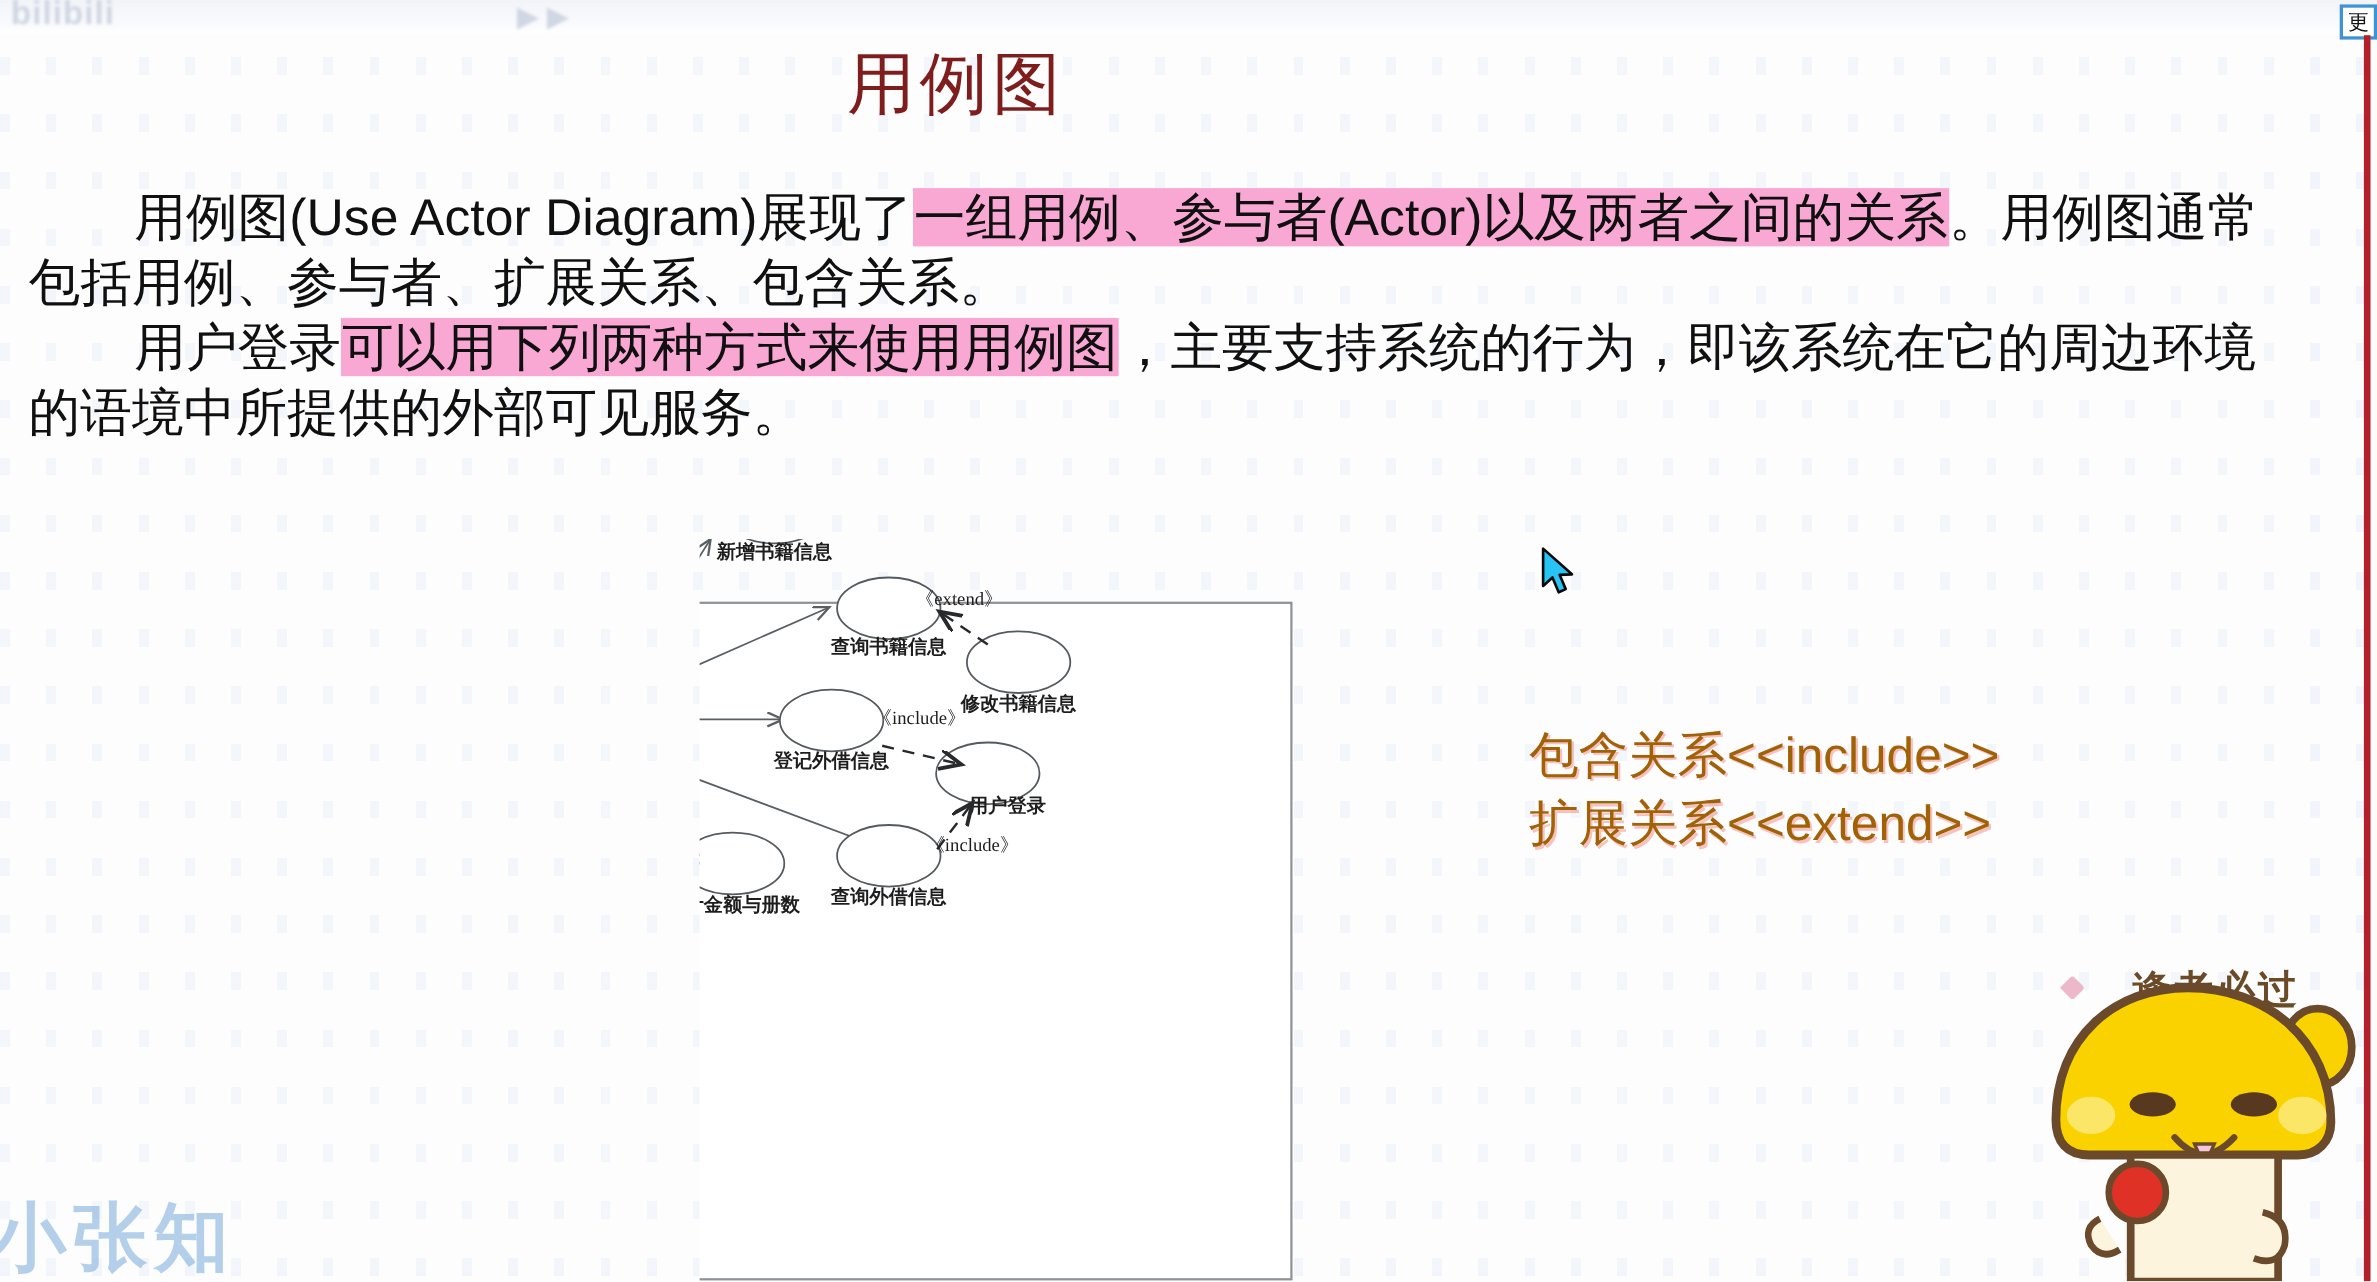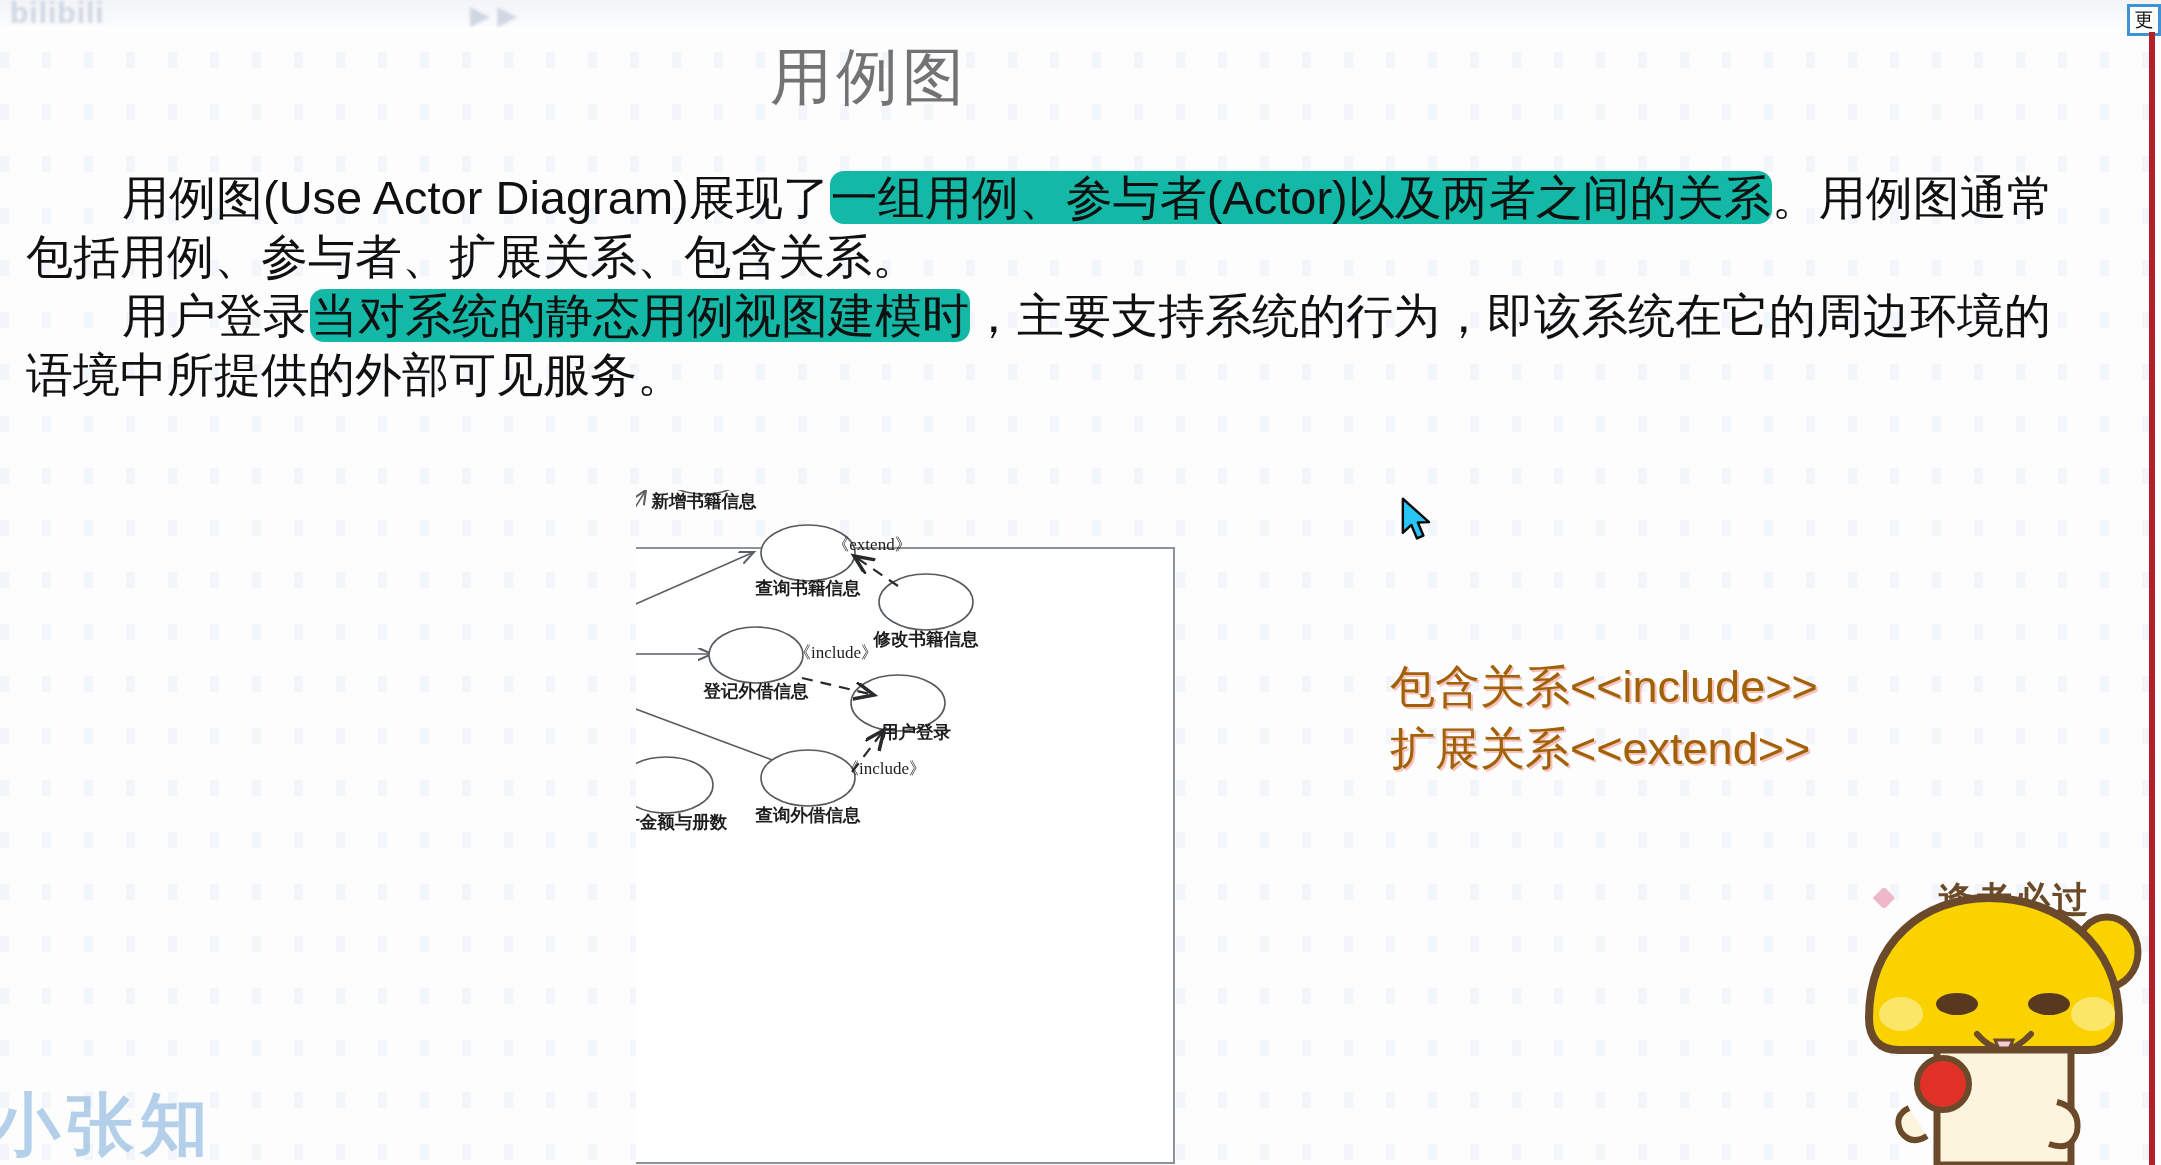--- a/index.html
+++ b/index.html
@@ -89,21 +89,21 @@
   }
 
   
   #slide-title {
     position: absolute;
     left: 0; top: 46px;
     width: 1738px;
     text-align: center;
     font-size: 62px;
     line-height: 1;
-    color: #737373;
+    color: #7f1d1d;
     font-family: "Liberation Sans", "DejaVu Sans", sans-serif;
     letter-spacing: 4px;
     white-space: nowrap;
   }
 
   
   #body-copy {
     position: absolute;
     left: 26px;
     top: 168px;
@@ -112,23 +112,22 @@
     line-height: 59px;
     color: #101010;
     letter-spacing: 0px;
   }
   #body-copy p {
     margin: 0;
     text-indent: 96px;
     white-space: normal;
   }
   .hl {
-    background: #14b8a6;
+    background: #f9a8d4;
     padding: 0 1px;
-    border-radius: 14px;
   }
 
   
   #uml-wrap {
     position: absolute;
     left: 600px;
     top: 490px;
     width: 820px;
     height: 675px;
     margin-left: 36px;
@@ -260,21 +259,21 @@
   <div id="corner-chip">更</div>
   <div id="scroll-rail"></div>
 
   <div id="slide-title">用例图</div>
 
   <div id="body-copy">
     <p>
       <span>用例图(Use Actor Diagram)展现了</span><span class="hl">一组用例、参与者(Actor)以及两者之间的关系</span><span>。用例图通常包括用例、参与者、扩展关系、包含关系。</span>
     </p>
     <p>
-      <span>用户登录</span><span class="hl">当对系统的静态用例视图建模时</span><span>，主要支持系统的行为，即该系统在它的周边环境的语境中所提供的外部可见服务。</span>
+      <span>用户登录</span><span class="hl">可以用下列两种方式来使用用例图</span><span>，主要支持系统的行为，即该系统在它的周边环境的语境中所提供的外部可见服务。</span>
     </p>
   </div>
 
   <div id="uml-wrap">
     <svg width="820" height="675" viewBox="0 0 820 675" xmlns="http://www.w3.org/2000/svg">
       <defs>
         <marker id="arrow-thin" markerWidth="11" markerHeight="11" refX="9" refY="4" orient="auto" markerUnits="strokeWidth">
           <path d="M0,0 L9,4 L0,8" fill="none" stroke="#5a5f64" stroke-width="1.3"></path>
         </marker>
         <marker id="arrow-dash" markerWidth="11" markerHeight="11" refX="9" refY="4" orient="auto" markerUnits="strokeWidth">

